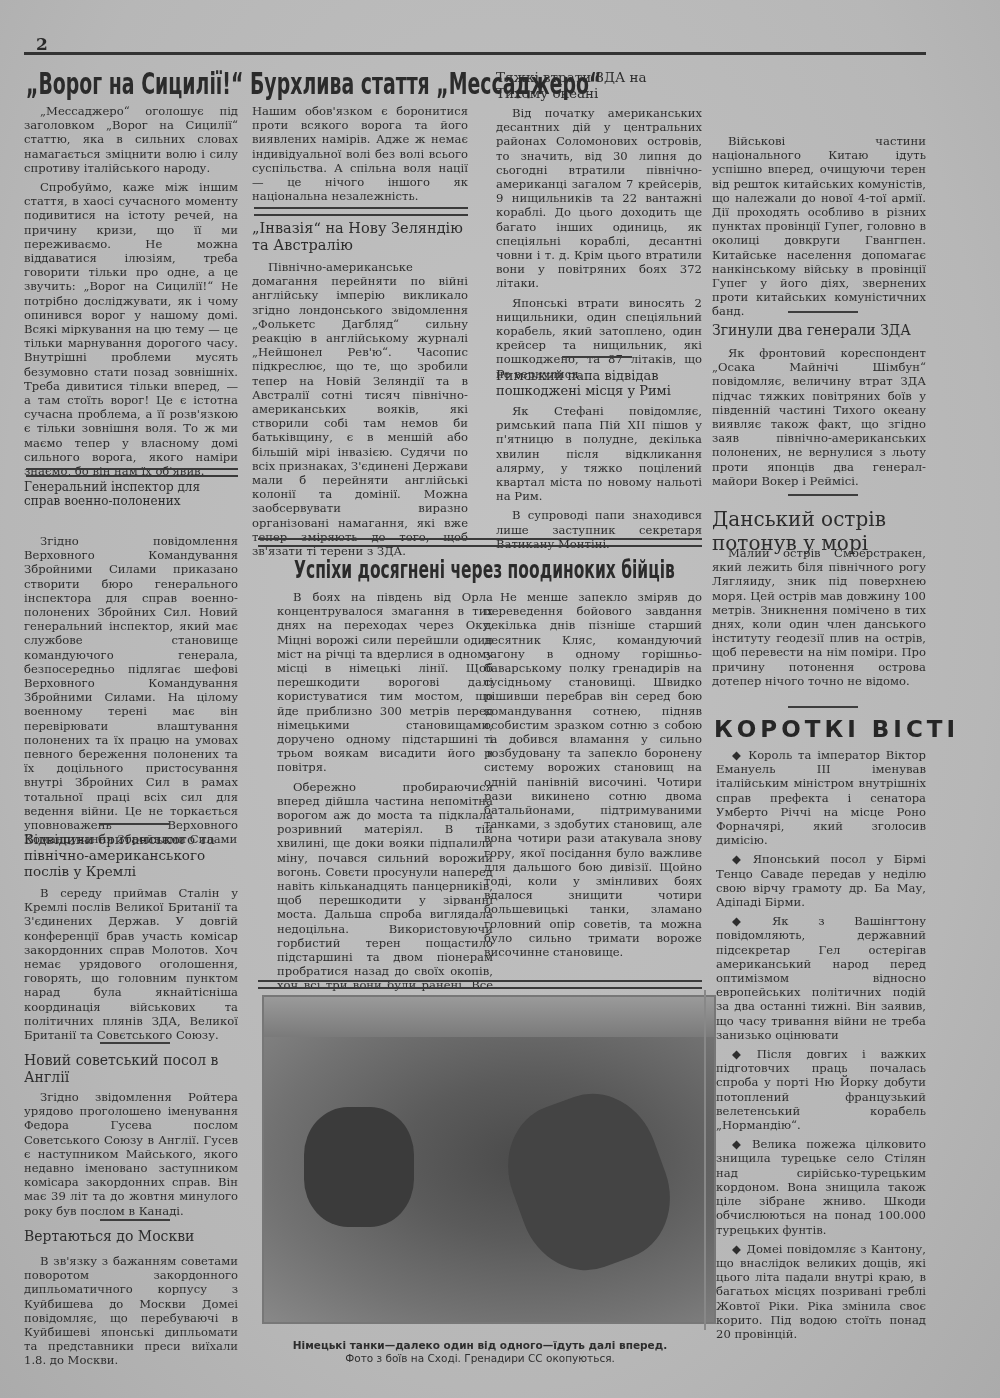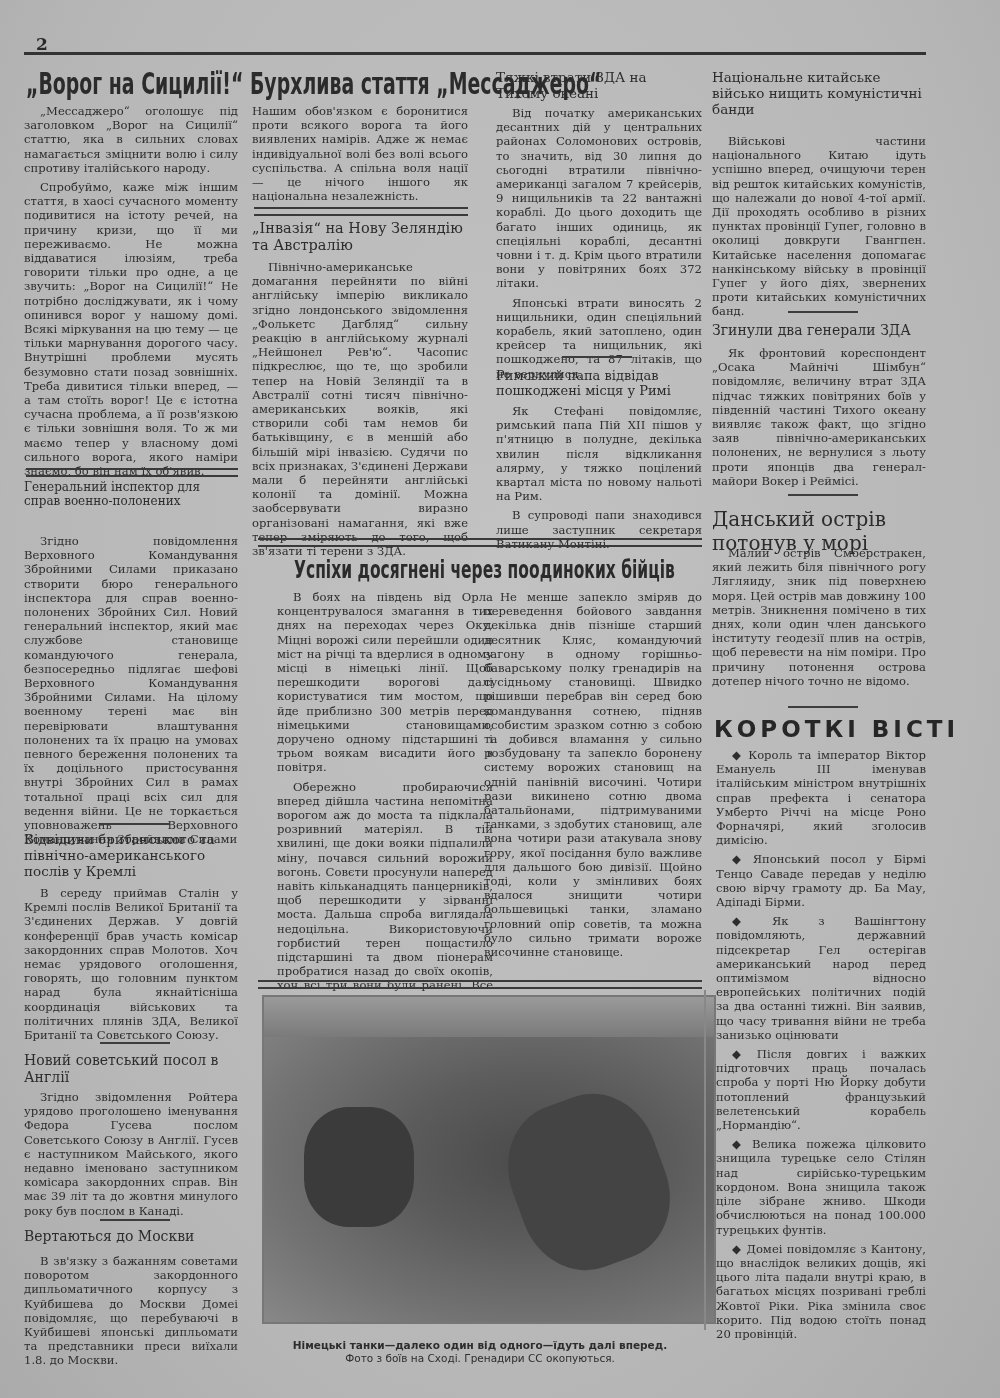--- a/index.html
+++ b/index.html
@@ -63,21 +63,20 @@
     <p>Японські втрати виносять 2 нищильники, один спеціяльний корабель, який затоплено, один крейсер та нищильник, які пошкоджено, та 87 літаків, що не вернулися.</p>
   </div>
   <div class="abs short" style="left:562px; top:356px;"></div>
 
   <div class="abs head" style="left:496px; top:368px; width:206px; font-size:13px;">Римський папа відвідав пошкоджені місця у Римі</div>
   <div class="abs body" style="left:496px; top:404px; width:206px;">
     <p>Як Стефані повідомляє, римський папа Пій XII пішов у п'ятницю в полудне, декілька хвилин після відкликання алярму, у тяжко поцілений квартал міста по новому нальоті на Рим.</p>
     <p>В супроводі папи знаходився лише заступник секретаря Ватикану Монтіні.</p>
   </div>
 
-  <div class="abs head" style="left:712px; top:70px; width:214px; font-size:13.5px;">Національне китайське військо нищить комуністичні банди</div>
   <div class="abs body" style="left:712px; top:134px; width:214px;">
     <p>Військові частини національного Китаю ідуть успішно вперед, очищуючи терен від решток китайських комуністів, що належали до нової 4-тої армії. Дії проходять особливо в різних пунктах провінції Гупег, головно в околиці довкруги Гвангпен. Китайське населення допомагає нанкінському війську в провінції Гупег у його діях, звернених проти китайських комуністичних банд.</p>
   </div>
   <div class="abs short" style="left:788px; top:311px;"></div>
 
   <div class="abs head" style="left:712px; top:322px; width:214px; font-size:14px;">Згинули два генерали ЗДА</div>
   <div class="abs body" style="left:712px; top:346px; width:214px;">
     <p>Як фронтовий кореспондент „Осака Майнічі Шімбун“ повідомляє, величину втрат ЗДА підчас тяжких повітряних боїв у південній частині Тихого океану виявляє також факт, що згідно заяв північно-американських полонених, не вернулися з льоту проти японців два генерал-майори Вокер і Реймісі.</p>
   </div>
   <div class="abs short" style="left:788px; top:494px;"></div>

